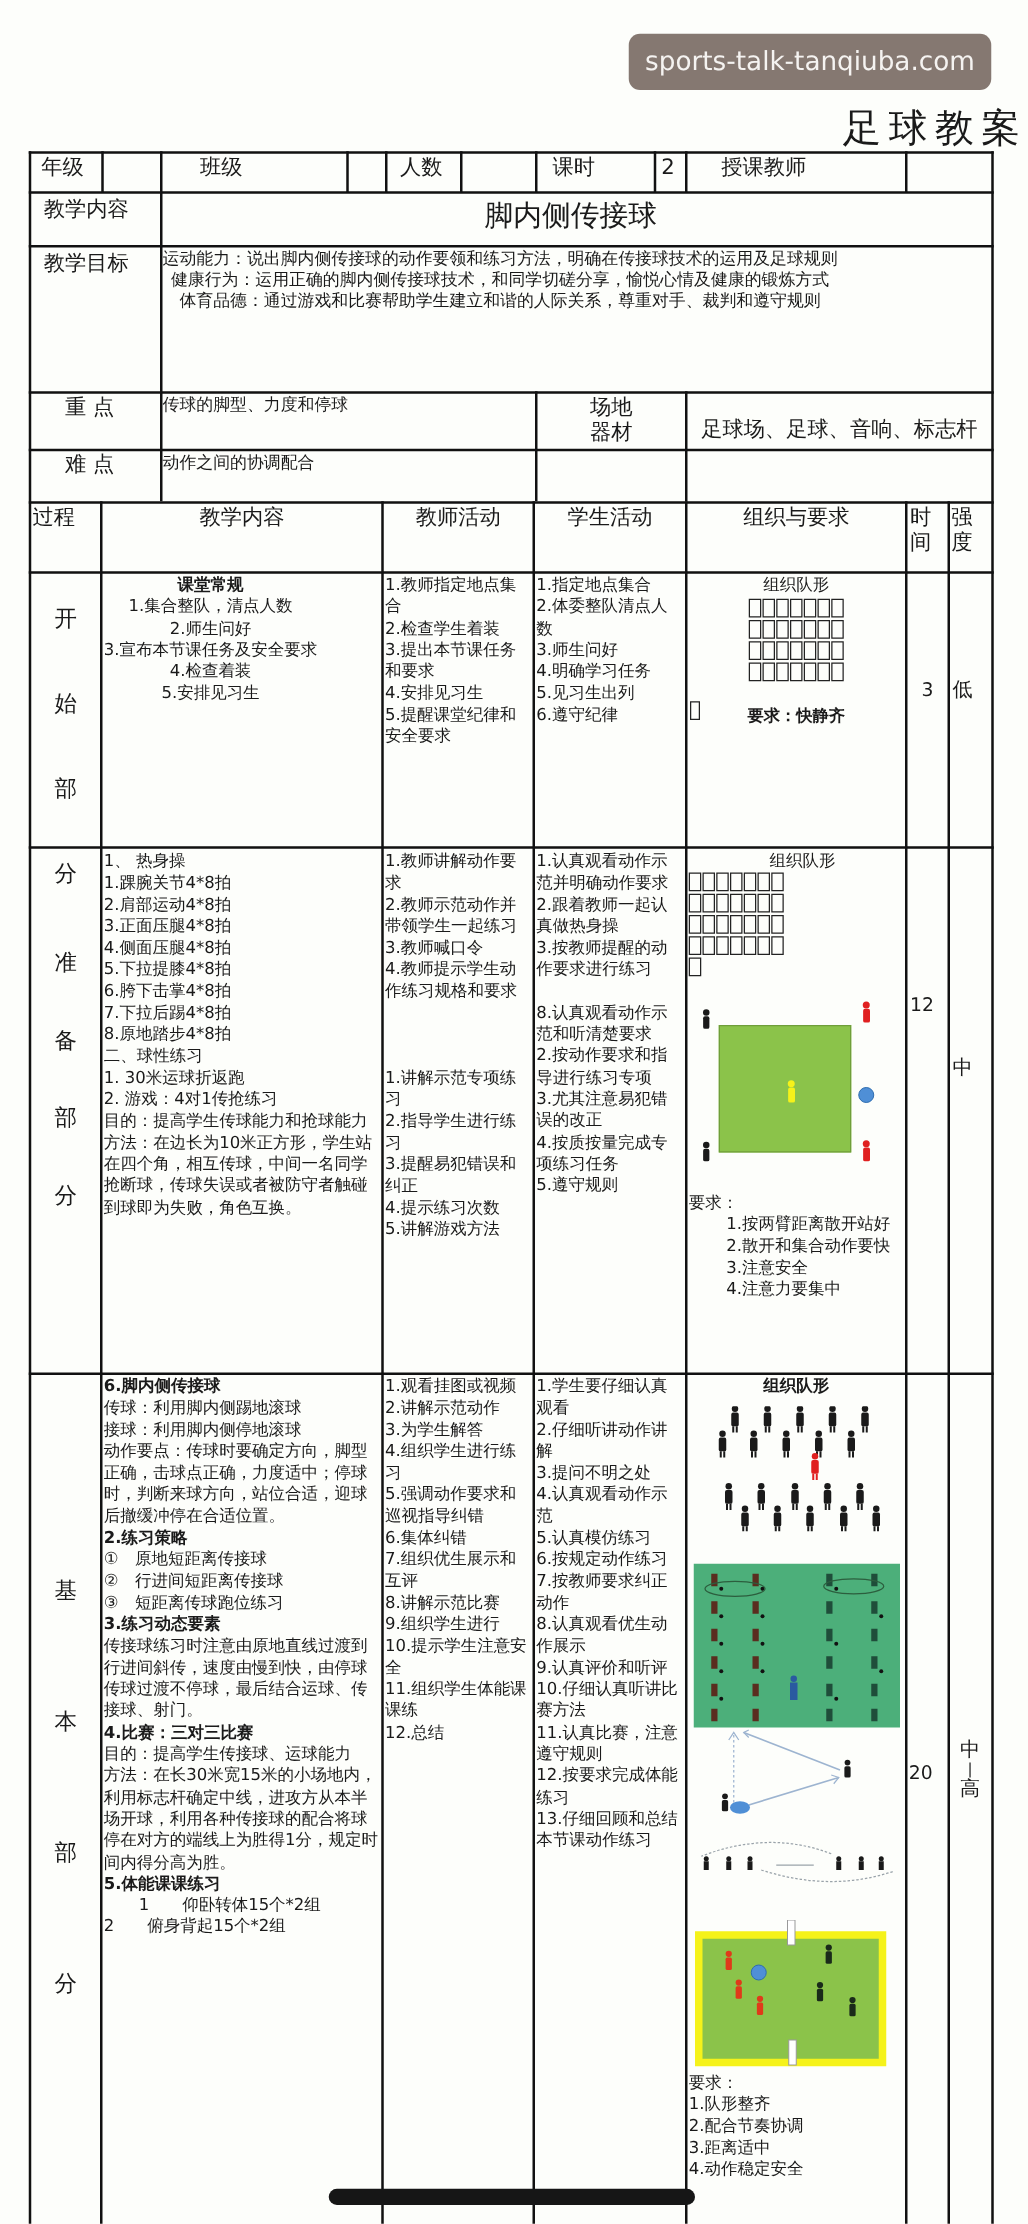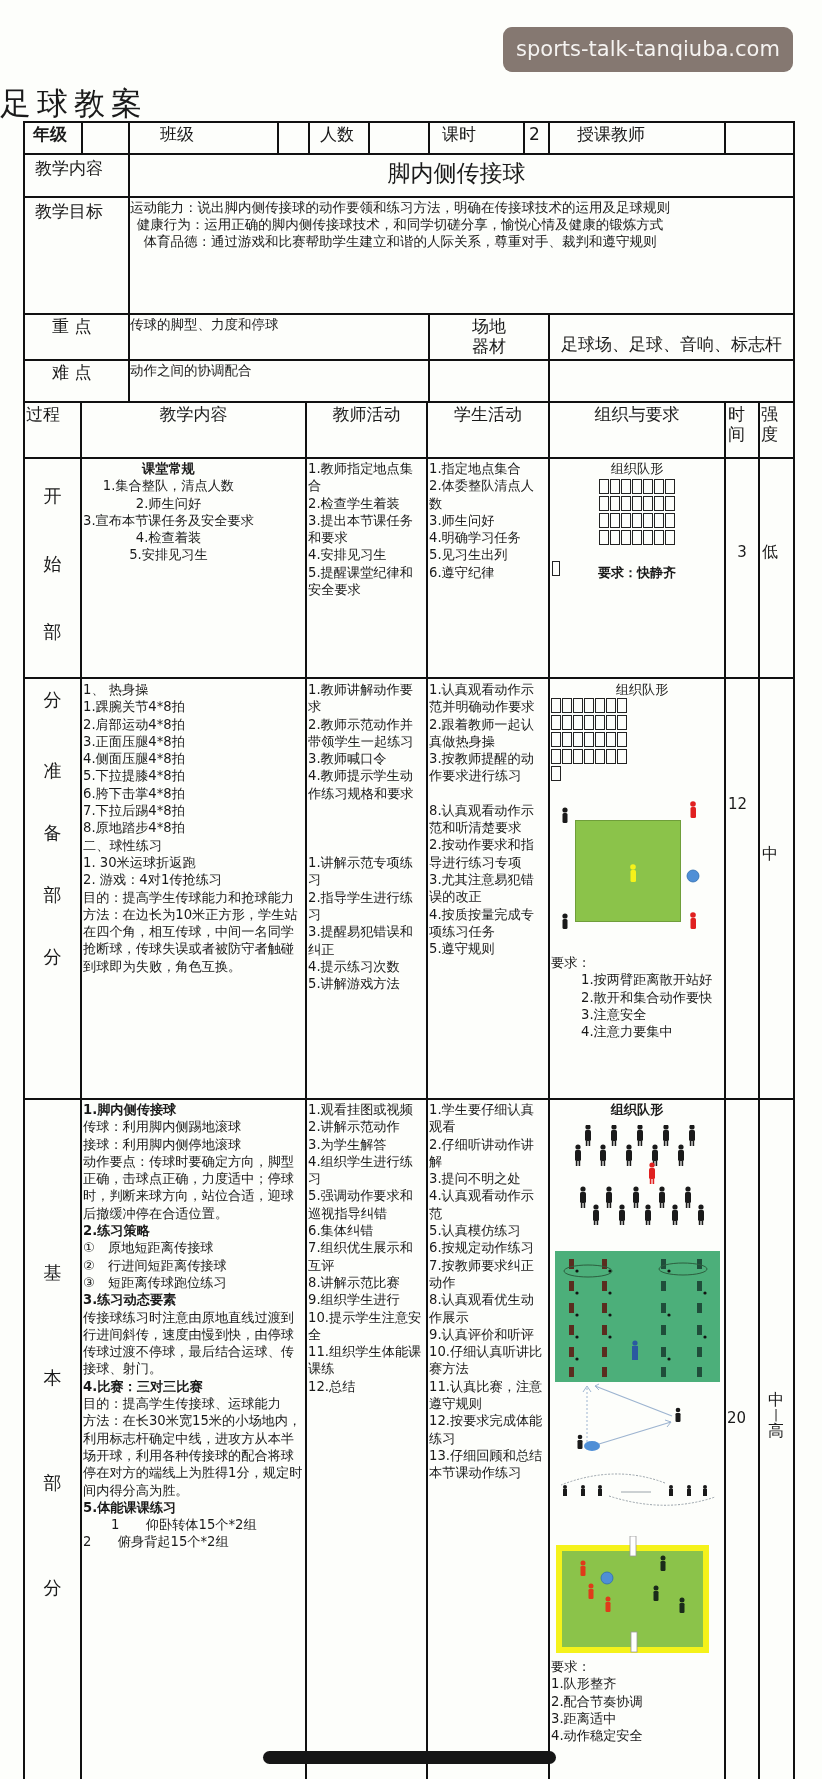--- a/index.html
+++ b/index.html
@@ -9,21 +9,21 @@
     font-family:"DejaVu Sans", sans-serif; color:#1a1a1a;
   }
   .abs { position:absolute; box-sizing:border-box; }
   .watermark {
     left:503px; top:27px; width:290px; height:45px;
     background:#857871; border-radius:9px; color:#f5f3f1;
     font-size:21px; line-height:45px; text-align:center;
     font-family:"DejaVu Sans", sans-serif; letter-spacing:0;
   }
   .title {
-    left:0; width:822px; top:80px; height:46px; text-align:left;
+    left:0; width:822px; top:80px; height:46px; text-align:right;
     font-size:31px; letter-spacing:6px; line-height:46px;
   }
   .hl { position:absolute; background:#111; height:2px; }
   .vl { position:absolute; background:#111; width:2px; }
   .cell { position:absolute; box-sizing:border-box; font-size:14.5px; line-height:17.5px; }
   .lbl { font-size:17px; line-height:20px; }
   .small { font-size:13.2px; line-height:17.3px; }
   .bold { font-weight:bold; }
   .center { text-align:center; }
   .vert { font-size:18px; line-height:68px; text-align:center; }
@@ -70,21 +70,21 @@
   <div class="vl" style="left:548px;top:313px;height:88px;"></div>
 
   <div class="vl" style="left:80px;top:401px;height:1380px;"></div>
   <div class="vl" style="left:305px;top:401px;height:1380px;"></div>
   <div class="vl" style="left:426px;top:401px;height:1380px;"></div>
   <div class="vl" style="left:548px;top:401px;height:1380px;"></div>
   <div class="vl" style="left:724px;top:401px;height:1380px;"></div>
   <div class="vl" style="left:758px;top:401px;height:1380px;"></div>
 </div>
 
-<div class="cell lbl" style="left:33px;top:124px;font-weight:bold;">年级</div>
+<div class="cell lbl" style="left:33px;top:124px;">年级</div>
 <div class="cell" style="left:84px;top:124px;width:42px;height:28px;"></div>
 <div class="cell lbl" style="left:160px;top:124px;">班级</div>
 <div class="cell" style="left:280px;top:124px;width:26px;height:28px;"></div>
 <div class="cell lbl" style="left:320px;top:124px;">人数</div>
 <div class="cell" style="left:371px;top:124px;width:55px;height:28px;"></div>
 <div class="cell lbl" style="left:442px;top:124px;">课时</div>
 <div class="cell lbl" style="left:529px;top:124px;">2</div>
 <div class="cell lbl" style="left:577px;top:124px;">授课教师</div>
 <div class="cell" style="left:727px;top:124px;width:64px;height:28px;"></div>
 
@@ -324,21 +324,21 @@
 <div class="cell" style="left:728px;top:796px;font-size:15px;">12</div>
 <div class="cell" style="left:762px;top:845px;font-size:16px;">中</div>
 
 <div class="cell vert" style="left:25px;top:1220px;width:55px;line-height:105px;">
   <span>基</span>
     <span>本</span>
     <span>部</span>
     <span>分</span>
 </div>
 <div class="cell small" style="left:83px;top:1101px;width:222px;">
-  <div class="bold">1.脚内侧传接球</div>
+  <div class="bold">6.脚内侧传接球</div>
   <div>传球：利用脚内侧踢地滚球</div>
   <div>接球：利用脚内侧停地滚球</div>
   <div>动作要点：传球时要确定方向，脚型正确，击球点正确，力度适中；停球时，判断来球方向，站位合适，迎球后撤缓冲停在合适位置。</div>
   <div class="bold">2.练习策略</div>
   <div>①　原地短距离传接球</div>
   <div>②　行进间短距离传接球</div>
   <div>③　短距离传球跑位练习</div>
   <div class="bold">3.练习动态要素</div>
   <div>传接球练习时注意由原地直线过渡到行进间斜传，速度由慢到快，由停球传球过渡不停球，最后结合运球、传接球、射门。</div>
   <div class="bold">4.比赛：三对三比赛</div>

